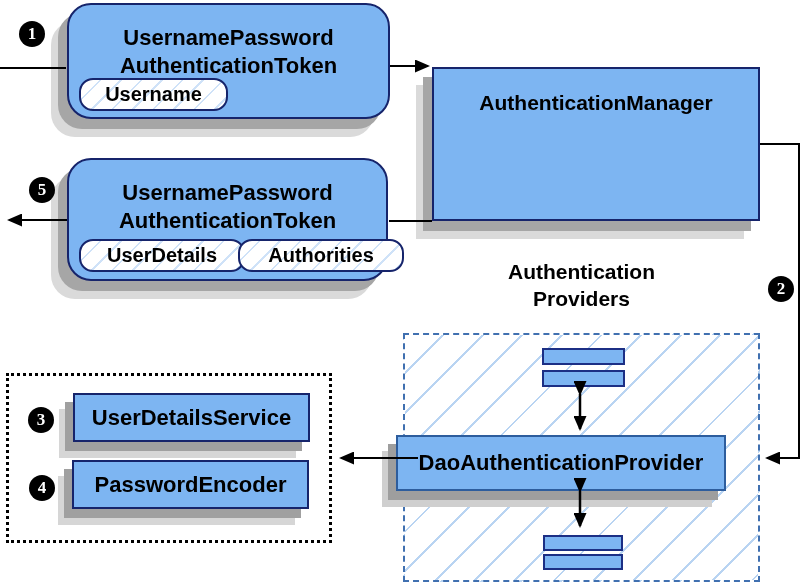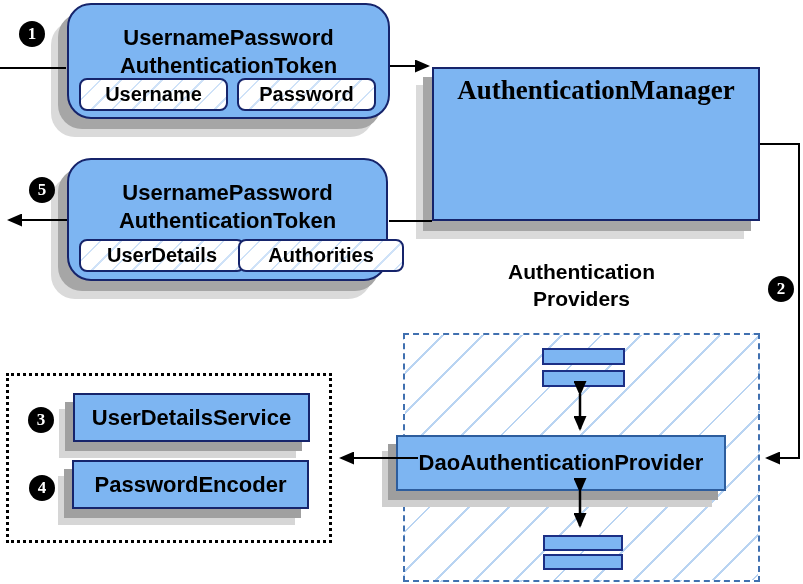--- a/index.html
+++ b/index.html
@@ -17,37 +17,37 @@
   
   .token{
     border-radius:24px;text-align:center;z-index:2;
   }
   .token-title{font-size:22px;line-height:28px;font-weight:bold;padding-top:7px;margin-top:12px;}
   .chip{
     position:absolute;box-sizing:border-box;height:33px;
     background:
       repeating-linear-gradient(135deg,rgba(255,255,255,0) 0 13px,#cfe2f8 13px 14.5px),
       #ffffff;
-    border:2.5px solid #16246b;border-radius:8px;
+    border:2.5px solid #16246b;border-radius:14px;
     display:flex;align-items:center;justify-content:center;
     font-size:20px;font-weight:bold;
   }
   
   .hatch-lg{
     background:
       repeating-linear-gradient(135deg,rgba(255,255,255,0) 0 26px,#b9d4f2 26px 28px),
       #ffffff;
   }
   .hatch-md{
     background:
       repeating-linear-gradient(135deg,rgba(255,255,255,0) 0 22px,#b9d4f2 22px 24px),
       #ffffff;
   }
   .am-box{z-index:2;text-align:center;}
-  .am-title{font-size:27px;font-weight:bold;padding-top:6px;font-family:Liberation Serif, serif;}
+  .am-title{font-size:21px;font-weight:bold;padding-top:22px;}
   .pm-box{
     position:absolute;left:37px;top:55px;width:252px;height:80px;box-sizing:border-box;
     border:1.5px solid #8fb4e0;display:flex;align-items:center;justify-content:center;
     font-size:22px;font-weight:bold;
   }
   .providers-heading{
     z-index:2;text-align:center;font-size:21px;line-height:27px;font-weight:bold;
   }
   .providers-container{
     border:2.5px dashed #4070b0;z-index:1;
@@ -100,21 +100,20 @@
   <div class="badge" style="left:768px;top:276px;">2</div>
   <div class="badge" style="left:28px;top:407px;">3</div>
   <div class="badge" style="left:29px;top:475px;">4</div>
 
   <div class="abs bluebox token shadow2" style="left:67px;top:3px;width:323px;height:116px;">
     <div class="token-title">
       <div>UsernamePassword</div>
       <div>AuthenticationToken</div>
     </div>
     <div class="chip" style="left:10px;top:73px;width:149px;">Username</div>
-    <div class="chip" style="left:168px;top:73px;width:139px;">Password</div>
   </div>
 
   <div class="abs bluebox am-box shadow2" style="left:432px;top:67px;width:328px;height:154px;">
     <div class="am-title">AuthenticationManager</div>
   </div>
 
   <div class="abs bluebox token shadow2" style="left:67px;top:158px;width:321px;height:123px;">
     <div class="token-title">
       <div>UsernamePassword</div>
       <div>AuthenticationToken</div>

